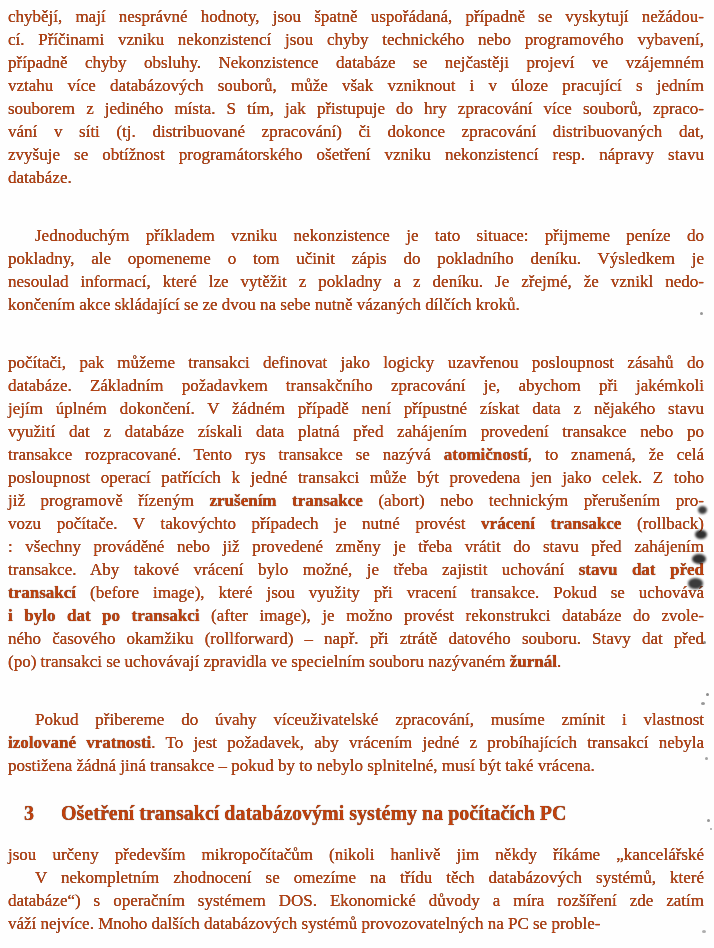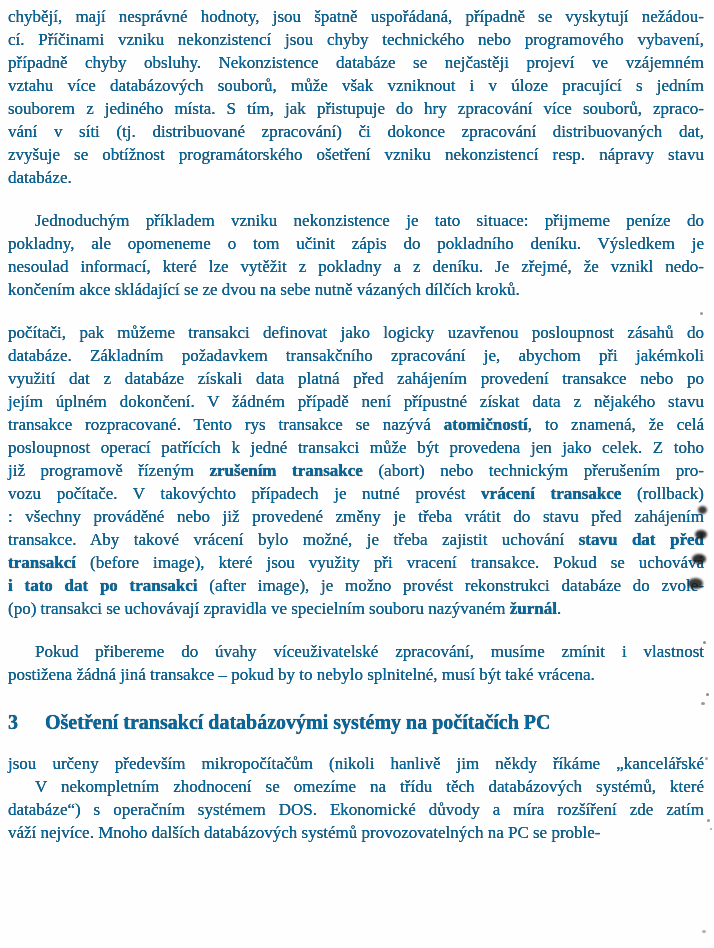--- a/index.html
+++ b/index.html
@@ -7,45 +7,45 @@
     padding: 0;
     background: #ffffff;
   }
   .page {
     position: relative;
     width: 714px;
     height: 948px;
     background: #fefefe;
     overflow: hidden;
     font-family: "Liberation Serif", "DejaVu Serif", serif;
-    color: #0369a1;
+    color: #c2410c;
   }
   .content {
     position: absolute;
     top: 5px;
     left: 8px;
     right: 10px;
   }
   .para {
     margin: 0 0 0 0;
     font-size: 17px;
     line-height: 23px;
     text-shadow: 0 0 0.55px rgba(10,10,10,0.9);
   }
-  .para + .para { margin-top: 20px; }
+  .para + .para { margin-top: 35px; }
   .line {
     text-align: justify;
     text-align-last: justify;
     white-space: normal;
   }
   .line.last { text-align-last: left; }
   .line.indent { padding-left: 27px; }
   b { text-shadow: 0 0 0.7px rgba(0,0,0,0.95); }
   .heading {
-    margin: 23px 0 17px 0;
+    margin: 23px 0 17px 16px;
     font-size: 20px;
     line-height: 26px;
     font-weight: 700;
     text-shadow: 0 0 0.7px rgba(0,0,0,0.95);
   }
   .heading .hnum { display: inline-block; min-width: 37px; }
   
   .speck {
     position: absolute;
     background: #1a1a1a;
@@ -71,34 +71,36 @@
       </div>
       <div class="para">
         <div class="line indent">Jednoduchým příkladem vzniku nekonzistence je tato situace: přijmeme peníze do</div>
         <div class="line">pokladny, ale opomeneme o tom učinit zápis do pokladního deníku. Výsledkem je</div>
         <div class="line">nesoulad informací, které lze vytěžit z pokladny a z deníku. Je zřejmé, že vznikl nedo-</div>
         <div class="line last">končením akce skládající se ze dvou na sebe nutně vázaných dílčích kroků.</div>
       </div>
       <div class="para">
         <div class="line">počítači, pak můžeme transakci definovat jako logicky uzavřenou posloupnost zásahů do</div>
         <div class="line">databáze. Základním požadavkem transakčního zpracování je, abychom při jakémkoli</div>
+        <div class="line">jejím úplném dokončení. V žádném případě není přípustné získat data z nějakého stavu</div>
         <div class="line">využití dat z databáze získali data platná před zahájením provedení transakce nebo po</div>
-        <div class="line">jejím úplném dokončení. V žádném případě není přípustné získat data z nějakého stavu</div>
         <div class="line">transakce rozpracované. Tento rys transakce se nazývá <b>atomičností</b>, to znamená, že celá</div>
         <div class="line">posloupnost operací patřících k jedné transakci může být provedena jen jako celek. Z toho</div>
         <div class="line">již programově řízeným <b>zrušením transakce</b> (abort) nebo technickým přerušením pro-</div>
         <div class="line">vozu počítače. V takovýchto případech je nutné provést <b>vrácení transakce</b> (rollback)</div>
         <div class="line">: všechny prováděné nebo již provedené změny je třeba vrátit do stavu před zahájením</div>
         <div class="line">transakce. Aby takové vrácení bylo možné, je třeba zajistit uchování <b>stavu dat před</b></div>
         <div class="line"><b>transakcí</b> (before image), které jsou využity při vracení transakce. Pokud se uchovává</div>
-        <div class="line"><b>i tato dat po transakci</b> (after image), je možno provést rekonstrukci databáze do zvole-</div>
+        <div class="line"><b>i bylo dat po transakci</b> (after image), je možno provést rekonstrukci databáze do zvole-</div>
+        <div class="line">ného časového okamžiku (rollforward) – např. při ztrátě datového souboru. Stavy dat před</div>
         <div class="line last">(po) transakci se uchovávají zpravidla ve specielním souboru nazývaném <b>žurnál</b>.</div>
       </div>
       <div class="para">
         <div class="line indent">Pokud přibereme do úvahy víceuživatelské zpracování, musíme zmínit i vlastnost</div>
+        <div class="line"><b>izolované vratnosti</b>. To jest požadavek, aby vrácením jedné z probíhajících transakcí nebyla</div>
         <div class="line last">postižena žádná jiná transakce – pokud by to nebylo splnitelné, musí být také vrácena.</div>
       </div>
       <div class="heading"><span class="hnum">3</span><span>Ošetření transakcí databázovými systémy na počítačích PC</span></div>
       <div class="para">
         <div class="line">jsou určeny především mikropočítačům (nikoli hanlivě jim někdy říkáme „kancelářské</div>
         <div class="line indent">V nekompletním zhodnocení se omezíme na třídu těch databázových systémů, které</div>
         <div class="line">databáze“) s operačním systémem DOS. Ekonomické důvody a míra rozšíření zde zatím</div>
         <div class="line last">váží nejvíce. Mnoho dalších databázových systémů provozovatelných na PC se proble-</div>
       </div>
     </div>

